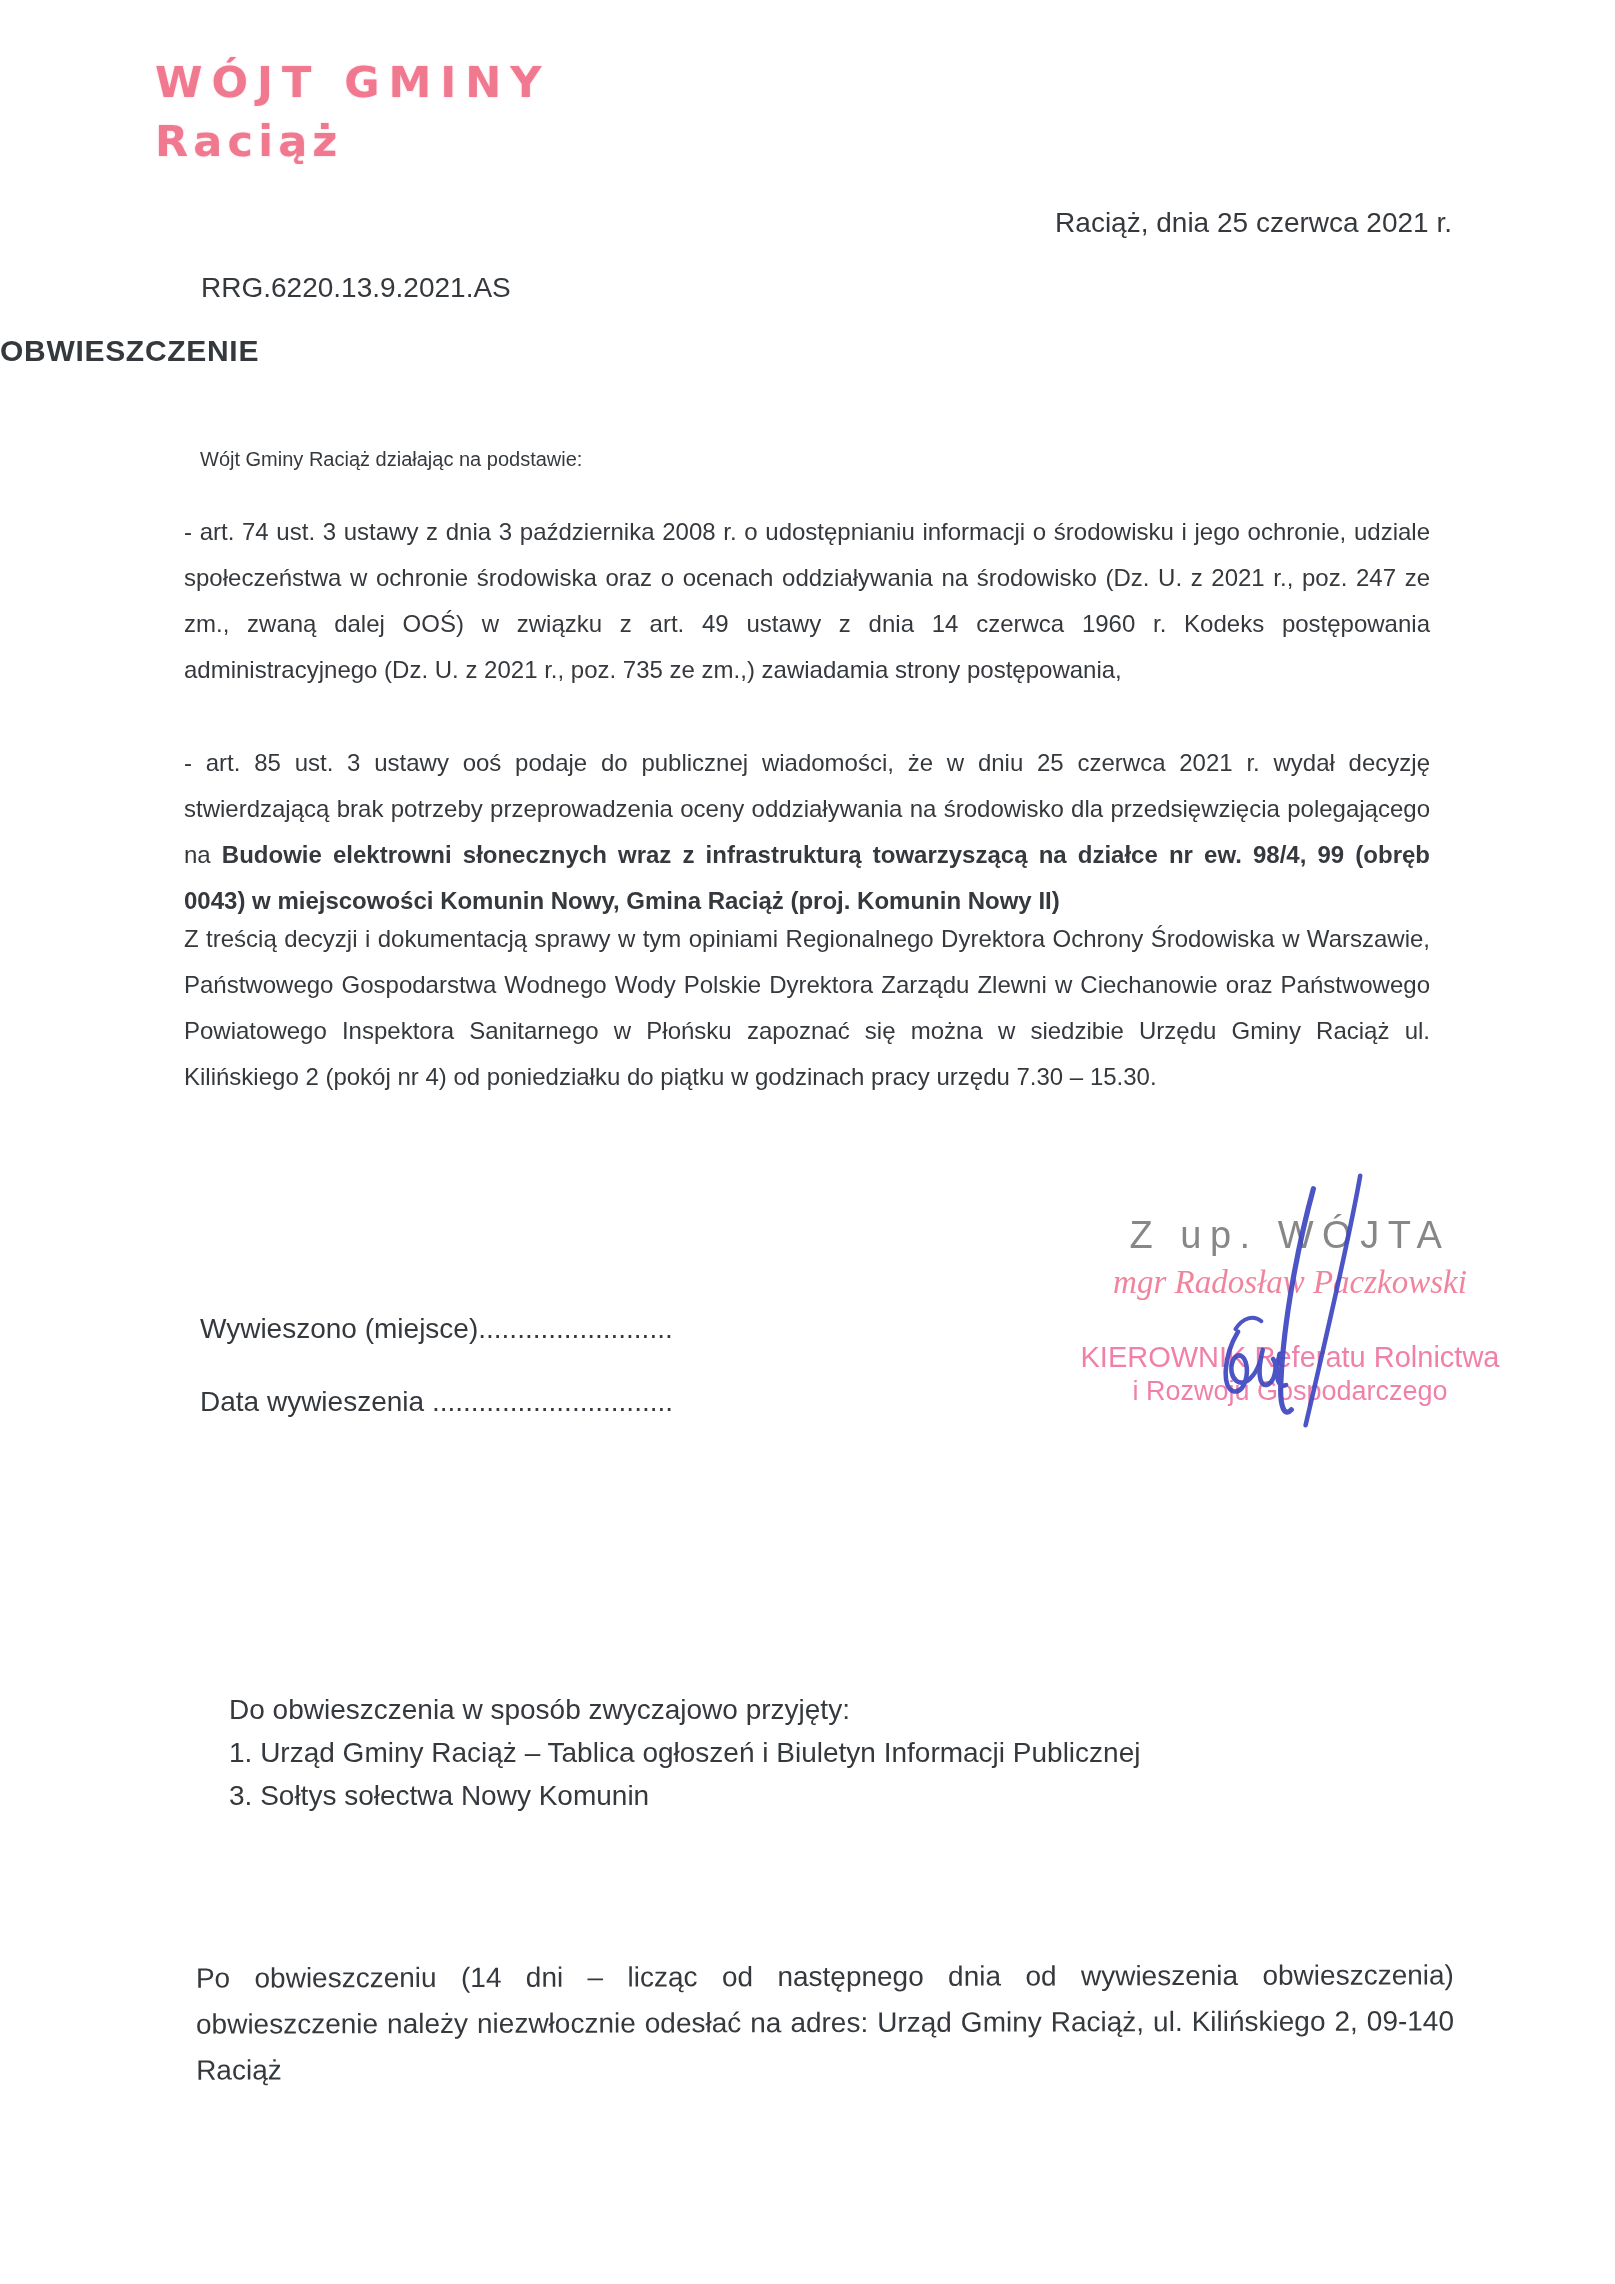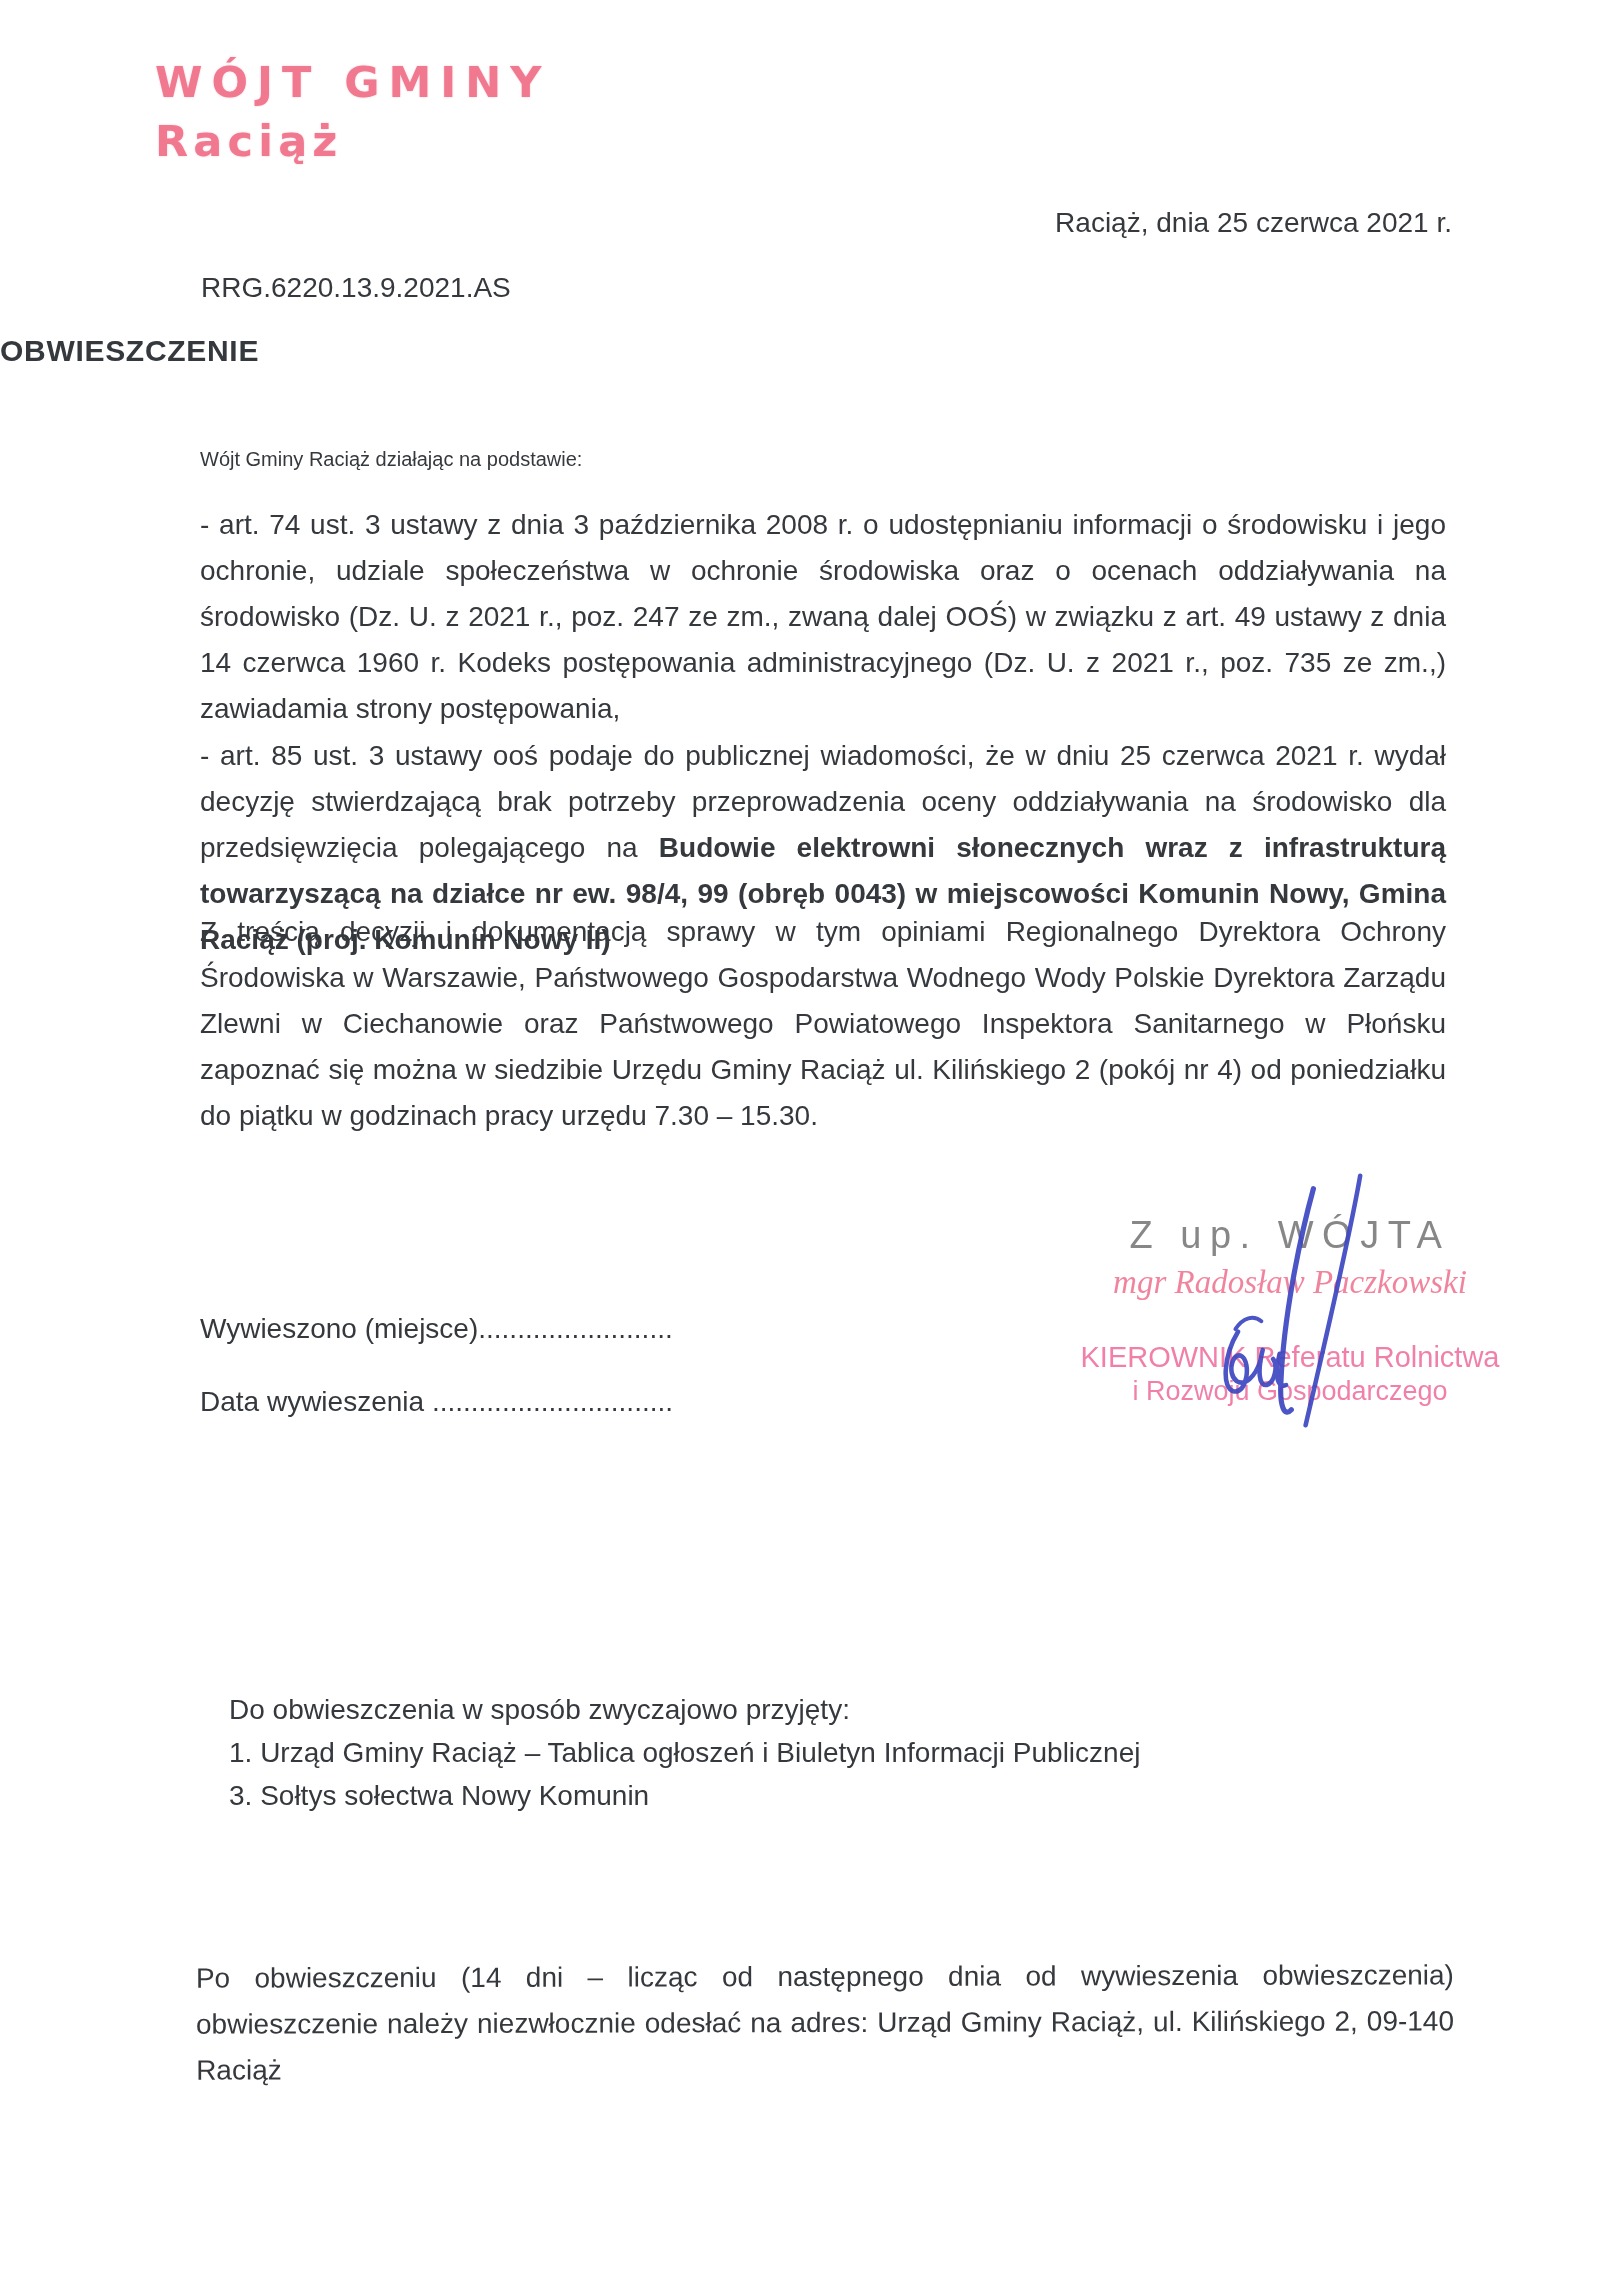--- a/index.html
+++ b/index.html
@@ -66,25 +66,26 @@
     letter-spacing: 0.7px;
   }
   .intro {
     position: absolute;
     left: 200px;
     top: 448px;
     font-size: 20px;
   }
   .para {
     position: absolute;
-    left: 200px;
+    left: 184px;
     width: 1246px;
-    font-size: 28px;
+    font-size: 24px;
     line-height: 46px;
     text-align: justify;
+    margin-top: 7px;
   }
   #para1 { top: 502px; }
   #para2 { top: 733px; }
   #para3 { top: 909px; }
   .bold-seg { font-weight: bold; }
 
   
   .sig-stamp {
     position: absolute;
     left: 1049px;

